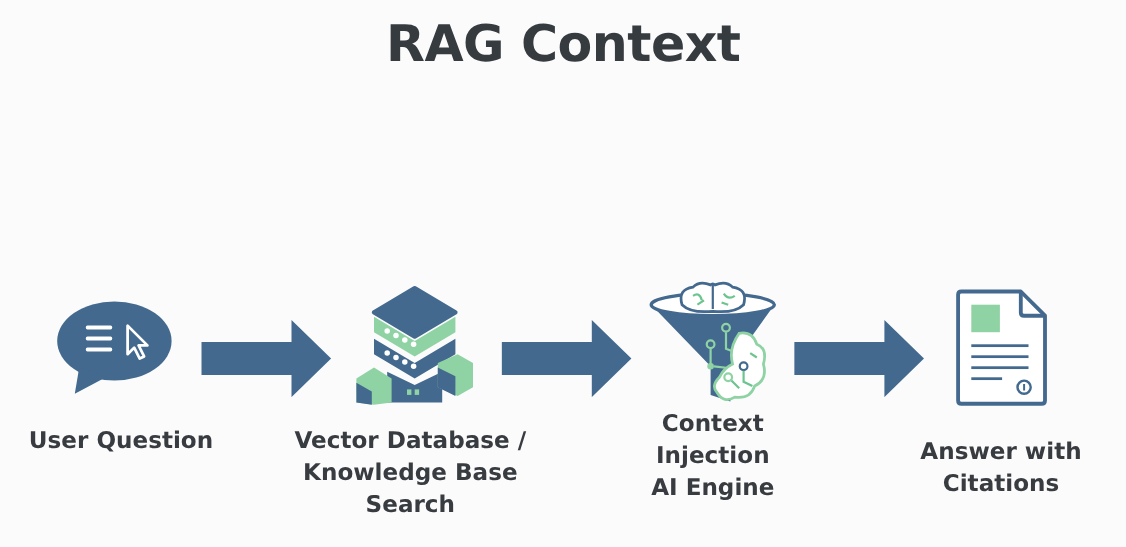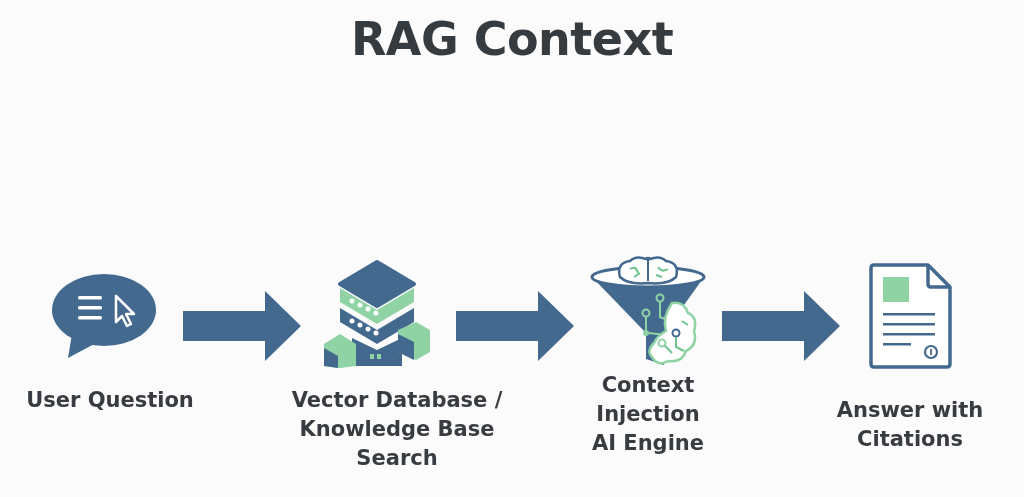--- a/index.html
+++ b/index.html
@@ -87,21 +87,21 @@
       <path d="M30 82 L55 94 L80 82 L80 110 L30 110 Z" fill="#43698f"></path>
       <rect x="48" y="98" width="4" height="5" fill="#8fd3a5"></rect>
       <rect x="55" y="98" width="4" height="5" fill="#8fd3a5"></rect>
 
       <path d="M2 88 L18 78 L34 88 L34 110 L18 112 L2 110 Z" fill="#8fd3a5"></path>
       <path d="M2 92 L16 100 L16 112 L2 110 Z" fill="#43698f"></path>
 
       <path d="M76 74 L94 66 L108 74 L108 96 L94 104 L76 96 Z" fill="#8fd3a5"></path>
       <path d="M76 78 L92 86 L92 104 L76 96 Z" fill="#43698f"></path>
     </svg>
-    <div class="step-label" style="left:277px; top:386px; width:240px;">Vector Database /
+    <div class="step-label" style="left:253px; top:386px; width:240px;">Vector Database /
 Knowledge Base
 Search</div>
   </div>
 
   <svg class="arrow" style="left:456px; top:291px;" width="120" height="70" viewBox="0 0 120 70">
     <path d="M0 20 L82 20 L82 0 L118 35 L82 70 L82 50 L0 50 Z" fill="#43698f"></path>
   </svg>
 
   <div class="step">
     <svg class="step-icon" style="left:588px; top:255px;" width="120" height="120" viewBox="0 0 120 120">

